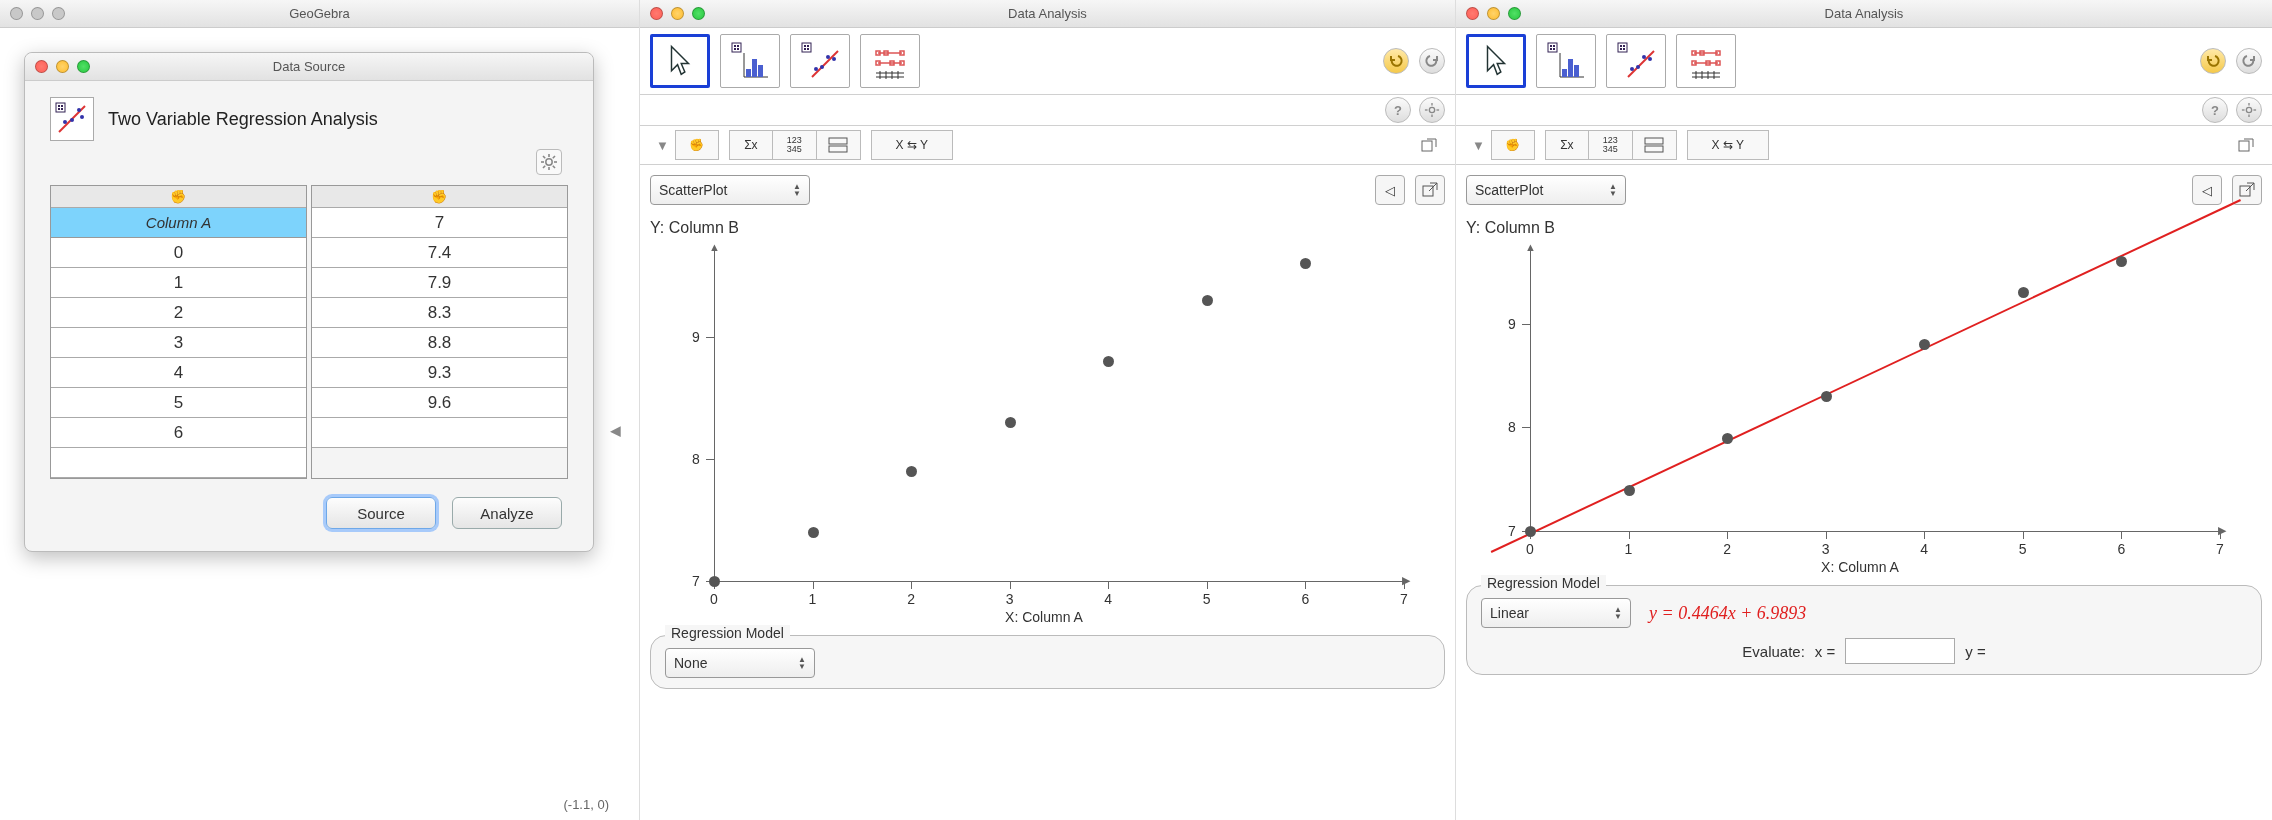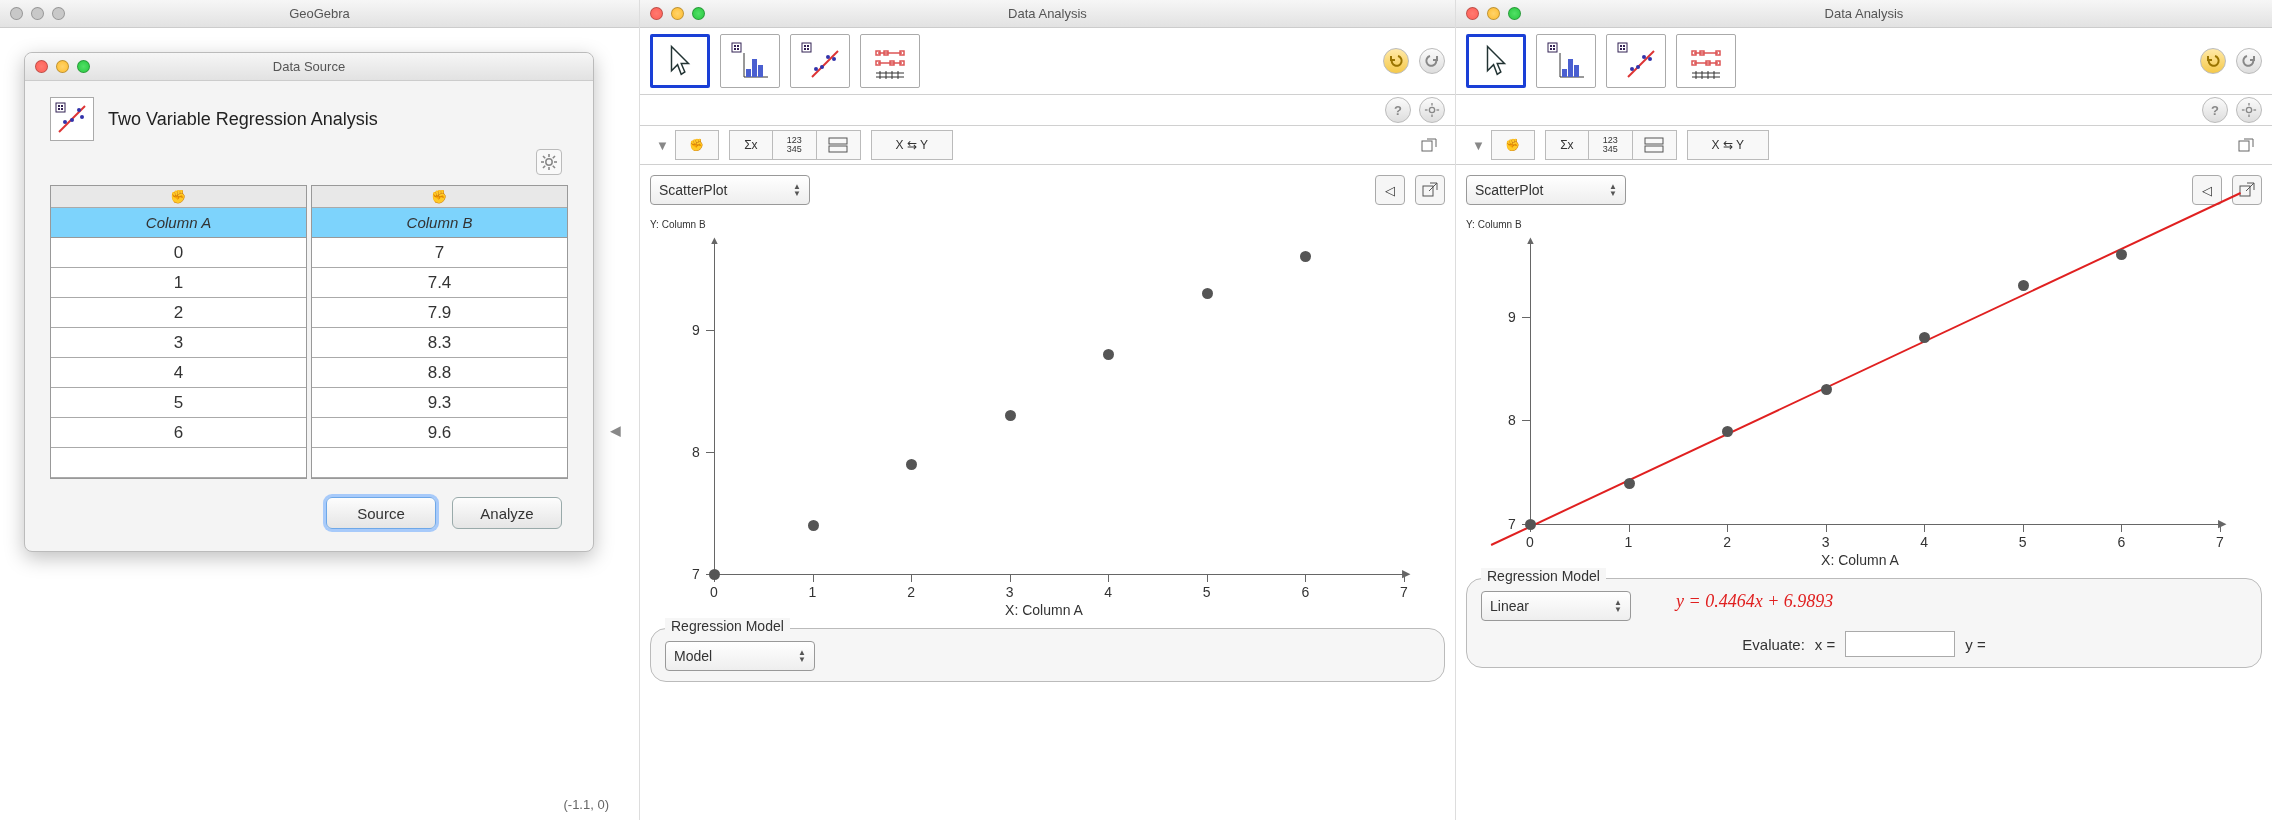--- a/index.html
+++ b/index.html
@@ -160,40 +160,40 @@
     padding:0 8px;font-size:14px;
   }
   .dd-arrows{display:flex;flex-direction:column;font-size:8px;line-height:7px;color:#555;}
   .sq-btn{
     width:30px;height:30px;border:1px solid #aaa;background:#f6f6f6;
     display:flex;align-items:center;justify-content:center;border-radius:4px;
   }
 
   
   .chart-area{padding:4px 10px 6px;}
-  .chart-title{font-size:10px;color:#333;margin-bottom:4px;}
+  .chart-title{font-size:16px;color:#333;margin-bottom:4px;}
   .chart{
     position:relative;width:760px;height:380px;background:#fff;
     margin-left:14px;
   }
   .axis{position:absolute;background:#666;}
   .y-axis{left:50px;top:10px;width:1px;height:330px;}
   .x-axis{left:50px;top:340px;width:700px;height:1px;}
   .tick-y{position:absolute;left:42px;width:8px;height:1px;background:#666;}
   .tick-x{position:absolute;top:340px;width:1px;height:8px;background:#666;}
   .lbl{position:absolute;font-size:14px;color:#333;}
   .pt{position:absolute;width:11px;height:11px;border-radius:50%;background:#555;}
   .x-lab{position:absolute;top:360px;width:100%;text-align:center;font-size:14px;}
   .regline{position:absolute;background:#e02020;height:1.5px;transform-origin:left center;}
 
   .fieldset{
     margin:8px 10px;border:1px solid #bbb;border-radius:16px;padding:10px 14px;background:#f6f6f6;
   }
   .legend{font-size:14px;color:#333;padding:0 6px;position:relative;top:-21px;background:#f6f6f6;width:fit-content;}
-  .fs-row{display:flex;align-items:flex-start;gap:45px;margin-top:-14px;}
+  .fs-row{display:flex;align-items:center;gap:18px;margin-top:-14px;}
   .formula{color:#e02020;font-style:italic;font-family:Georgia,serif;font-size:18px;}
   .eval-row{display:flex;align-items:center;gap:10px;justify-content:center;margin-top:10px;}
   .eval-row input{width:110px;height:26px;border:1px solid #aaa;padding:0 4px;font-size:14px;}
   .eval-lbl{font-size:15px;}
 
   svg{display:block;}
 </style>
 </head>
 <body>
 
@@ -260,21 +260,20 @@
           <div class="tbl-cell">1</div>
           <div class="tbl-cell">2</div>
           <div class="tbl-cell">3</div>
           <div class="tbl-cell">4</div>
           <div class="tbl-cell">5</div>
           <div class="tbl-cell">6</div>
           <div class="tbl-cell"></div>
         </div>
         <div class="tbl-col">
           <div class="tbl-grab">✊</div>
-          <div class="tbl-hdr">Column B</div>
           <div class="tbl-cell">7</div>
           <div class="tbl-cell">7.4</div>
           <div class="tbl-cell">7.9</div>
           <div class="tbl-cell">8.3</div>
           <div class="tbl-cell">8.8</div>
           <div class="tbl-cell">9.3</div>
           <div class="tbl-cell">9.6</div>
           <div class="tbl-cell"></div>
         </div>
       </div>
@@ -465,21 +464,21 @@
         <div class="pt" style="left: 439.286px; top: 115px;"></div>
         <div class="pt" style="left: 537.857px; top: 53.8889px;"></div>
         <div class="pt" style="left: 636.429px; top: 17.2222px;"></div>
       </div>
   </div>
 
   <div class="fieldset">
     <div class="legend">Regression Model</div>
     <div class="fs-row">
       <div class="dropdown" style="min-width:150px;">
-        <span>Model</span>
+        <span>None</span>
         <span class="dd-arrows">▲<br>▼</span>
       </div>
     </div>
   </div>
 </div>
 
 <div class="pane pane3">
   <div class="titlebar">
     <div class="traffic">
       <div class="tl tl-r"></div>

